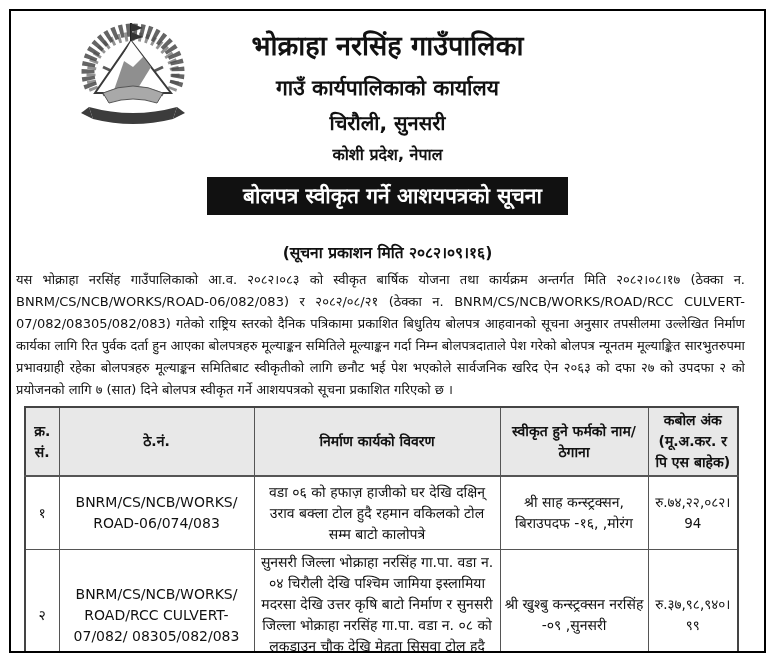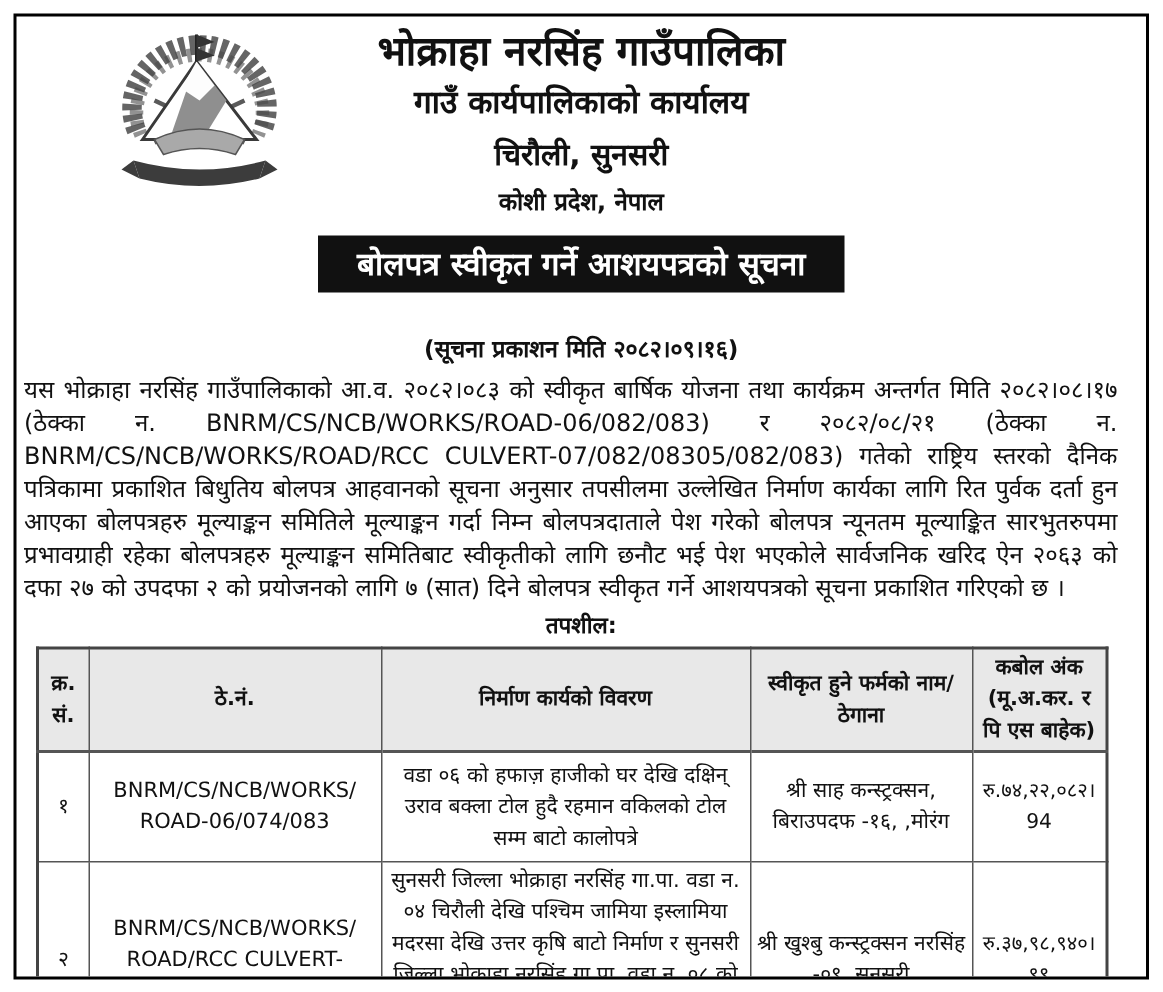--- a/index.html
+++ b/index.html
@@ -8,35 +8,35 @@
     font-family:"DejaVu Sans","Liberation Sans",sans-serif;
     color:#111;-webkit-font-smoothing:antialiased;
   }
   .frame{
     position:absolute;left:9px;top:9px;right:9px;bottom:8px;
     border:2px solid #000;background:#fff;overflow:hidden;
   }
   
   .masthead{position:relative;text-align:center;padding-top:4px;}
   .emblem{position:absolute;left:62px;top:4px;width:120px;height:112px;}
-  .title-muni{font-size:27px;font-weight:bold;line-height:1.15;margin:4px;}
+  .title-muni{font-size:27px;font-weight:bold;line-height:1.15;margin:15px;}
   .title-office{font-size:21px;font-weight:bold;line-height:1.2;margin:6px 0 0 0;}
   .title-place{font-size:20px;font-weight:bold;margin:8px 0 0 0;}
   .title-prov{font-size:16px;font-weight:bold;margin:7px 0 12px 0;}
   
   .banner-wrap{text-align:center;margin-top:10px;}
   .banner{
     display:inline-block;background:#111;color:#fff;
-    font-size:21px;font-weight:bold;padding:4px 26px 6px 26px;text-align:right;
+    font-size:21px;font-weight:bold;padding:4px 26px 6px 36px;text-align:right;
   }
   
   .pub-date{ text-align:center;font-weight:bold;font-size:15.5px;margin-top:26px;}
   .body-text{
     margin:6px 19px 0 5px;text-align:justify;
-    font-size:16px;line-height:22px;
+    font-size:13px;line-height:22px;
   }
   .tapsil{text-align:center;font-weight:bold;font-size:15px;margin-top:3px;}
   
   table.notice-table{
     border-collapse:collapse;table-layout:fixed;
     margin:5px 0 0 13px;width:713px;
     font-size:14px;
   }
   table.notice-table th,table.notice-table td{
     border:1px solid #555;text-align:center;vertical-align:middle;
@@ -89,21 +89,20 @@
   </div>
 
   <div class="banner-wrap">
     <div class="banner">बोलपत्र स्वीकृत गर्ने आशयपत्रको सूचना</div>
   </div>
 
   <div class="pub-date">(सूचना प्रकाशन मिति २०८२।०९।१६)</div>
 
   <div class="body-text">यस भोक्राहा नरसिंह गाउँपालिकाको आ.व. २०८२।०८३ को स्वीकृत बार्षिक योजना तथा कार्यक्रम अन्तर्गत मिति २०८२।०८।१७ (ठेक्का न. BNRM/CS/NCB/WORKS/ROAD-06/082/083) र २०८२/०८/२१ (ठेक्का न. BNRM/CS/NCB/WORKS/ROAD/RCC CULVERT-07/082/08305/082/083) गतेको राष्ट्रिय स्तरको दैनिक पत्रिकामा प्रकाशित बिधुतिय बोलपत्र आहवानको सूचना अनुसार तपसीलमा उल्लेखित निर्माण कार्यका लागि रित पुर्वक दर्ता हुन आएका बोलपत्रहरु मूल्याङ्कन समितिले मूल्याङ्कन गर्दा निम्न बोलपत्रदाताले पेश गरेको बोलपत्र न्यूनतम मूल्याङ्कित सारभुतरुपमा प्रभावग्राही रहेका बोलपत्रहरु मूल्याङ्कन समितिबाट स्वीकृतीको लागि छनौट भई पेश भएकोले सार्वजनिक खरिद ऐन २०६३ को दफा २७ को उपदफा २ को प्रयोजनको लागि ७ (सात) दिने बोलपत्र स्वीकृत गर्ने आशयपत्रको सूचना प्रकाशित गरिएको छ ।</div>
 
-  <div class="tapsil">तपशील:</div>
 
   <table class="notice-table">
     <colgroup>
       <col style="width:34px">
         <col style="width:195px">
         <col style="width:246px">
         <col style="width:148px">
         <col style="width:90px">
     </colgroup>
     <thead>

